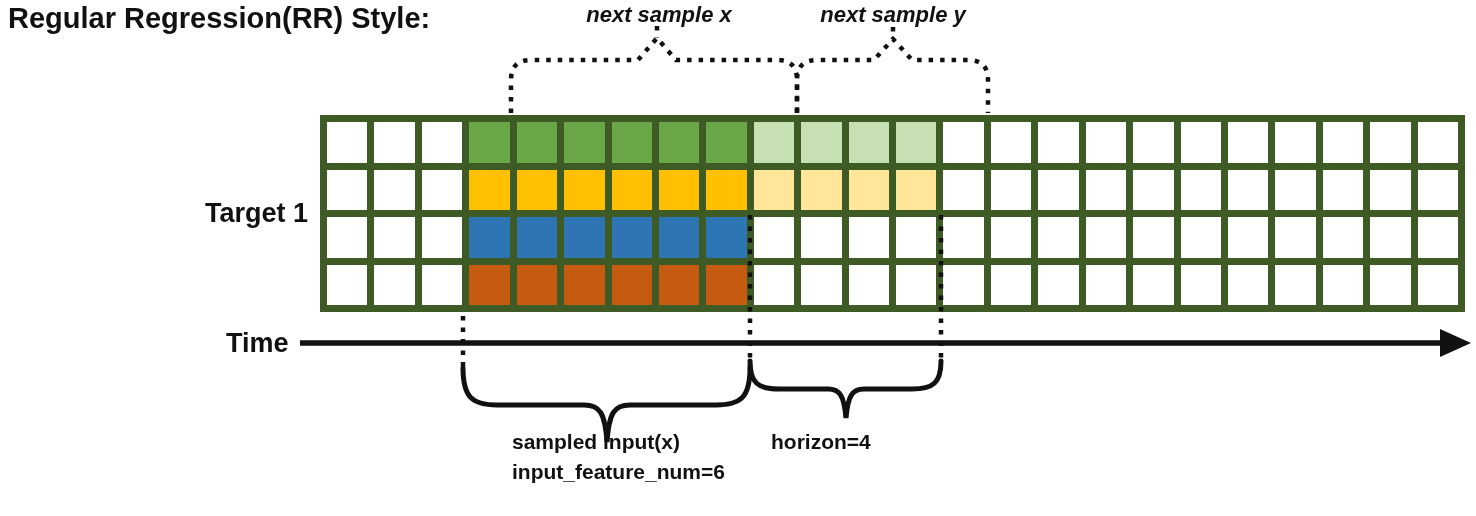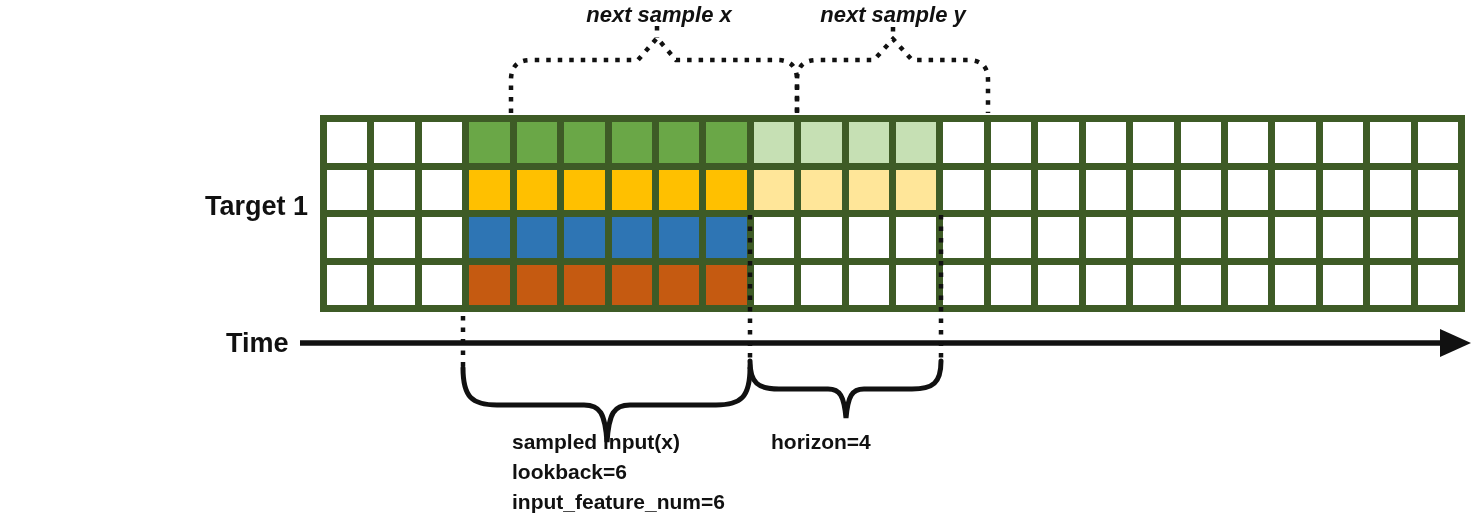--- a/index.html
+++ b/index.html
@@ -17,21 +17,21 @@
   }
   .top-label{
     position:absolute;top:2px;
     transform:translateX(-50%);
     font-size:22px;font-style:italic;font-weight:600;
     white-space:nowrap;
   }
   .top-label.next-x{left:659px;}
   .top-label.next-y{left:893px;}
   .row-labels{
-    position:absolute;left:0;top:108px;width:308px;height:197px;
+    position:absolute;left:0;top:115px;width:308px;height:197px;
     display:flex;flex-direction:column;
   }
   .row-label{
     flex:1;display:flex;align-items:center;justify-content:flex-end;
     font-size:27px;font-weight:700;white-space:nowrap;
   }
   .grid{
     position:absolute;left:320px;top:115px;width:1145px;height:197px;
     box-sizing:border-box;
     display:grid;
@@ -54,20 +54,21 @@
     white-space:nowrap;
   }
   .note.input{left:512px;}
   .note.output{left:771px;}
 </style>
 </head>
 <body>
 
 <div class="canvas">
 
+  <div class="title">Regular Regression(RR) Style:</div>
 
   <div class="top-label next-y">next sample y</div>
   <div class="top-label next-x">next sample x</div>
 
   <div class="row-labels" id="row-labels">
       <div class="row-label">Target 1</div>
     </div>
 
   <div class="grid" id="grid" style="background: rgb(62, 91, 38); grid-template-columns: repeat(24, 1fr);">
       <div class="cell" style="background: rgb(255, 255, 255);"></div>
@@ -187,21 +188,20 @@
     <path d="M 797 113 L 797 80 Q 797 60 817 60 L 874 60 L 893 39 L 912 60 L 968 60 Q 988 60 988 80 L 988 113" stroke="#111" stroke-width="4.5" stroke-dasharray="4.5 7" fill="none"></path>
     <path d="M 893 27 L 893 39" stroke="#111" stroke-width="4.5" stroke-dasharray="4.5 7" fill="none"></path>
 
     <path d="M 463 368 C 463 397 472 405 497 405 L 584 405 C 600 405 605 413 607 442 C 609 413 614 405 630 405 L 716 405 C 741 405 750 397 750 368" stroke="#111" stroke-width="5" stroke-linecap="round" fill="none"></path>
 
     <path d="M 750 361 C 750 383 758 389 779 389 L 828 389 C 840 389 844 396 846 418 C 848 396 852 389 864 389 L 912 389 C 933 389 941 383 941 361" stroke="#111" stroke-width="5" stroke-linecap="round" fill="none"></path>
   </svg>
 
   <div class="note input">
     <div>sampled input(x)</div>
-    <div>lookback=6</div>
     <div>input_feature_num=6</div>
   </div>
 
   <div class="note output">
     <div>horizon=4</div>
   </div>
 
 </div>
 
 </body></html>

